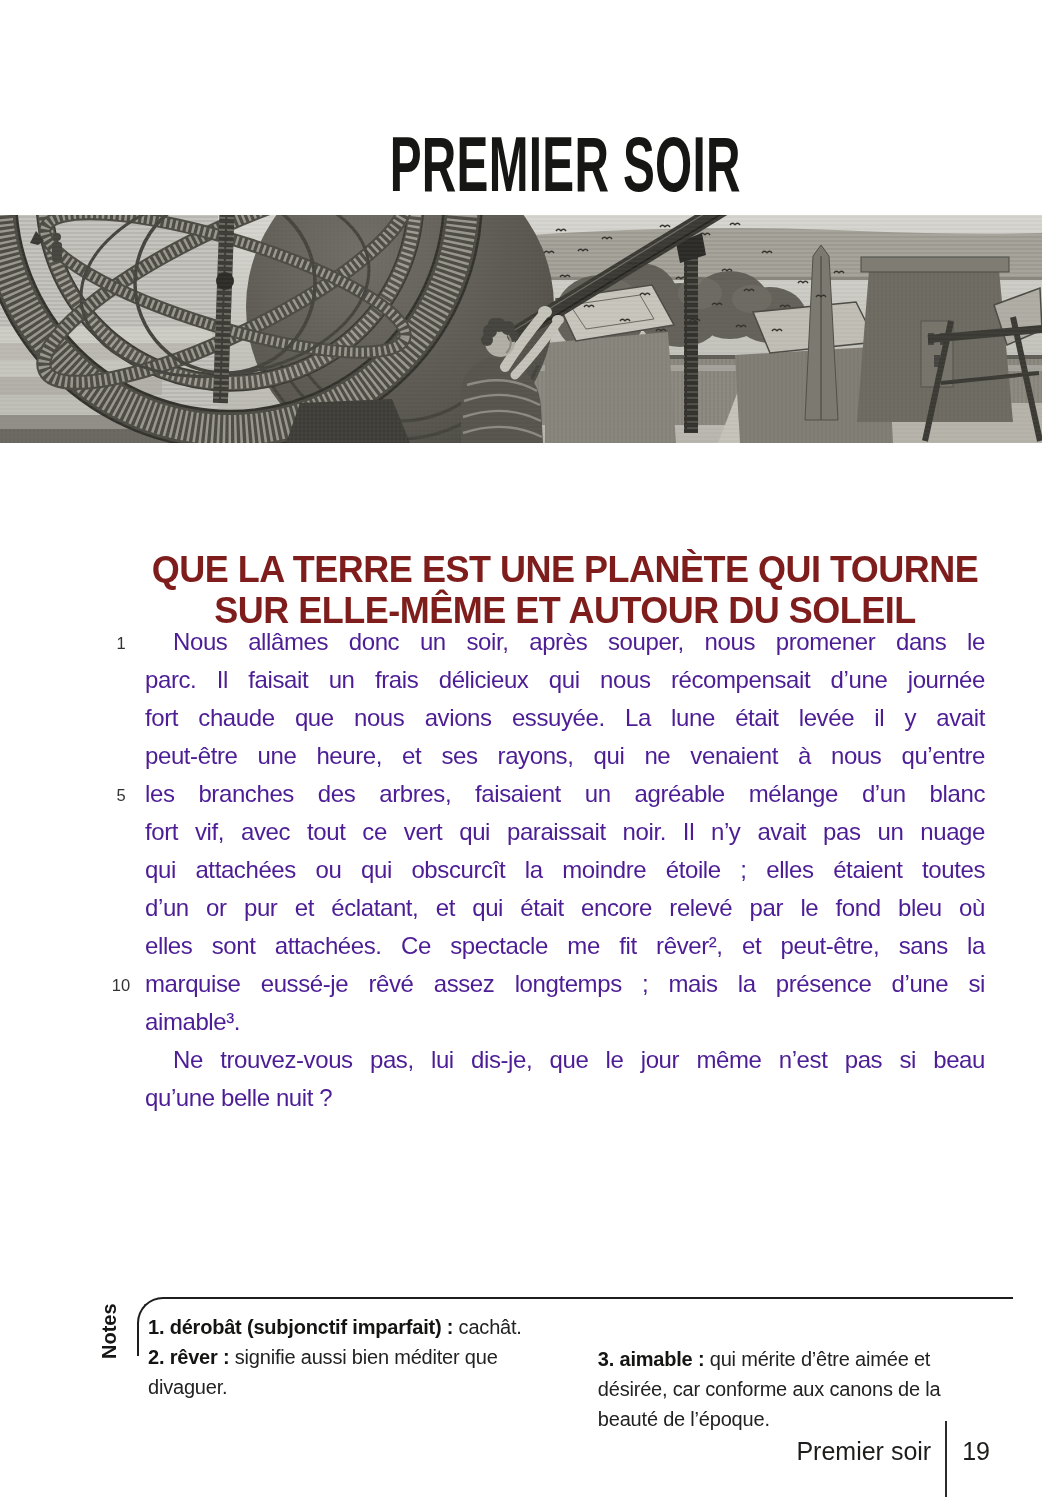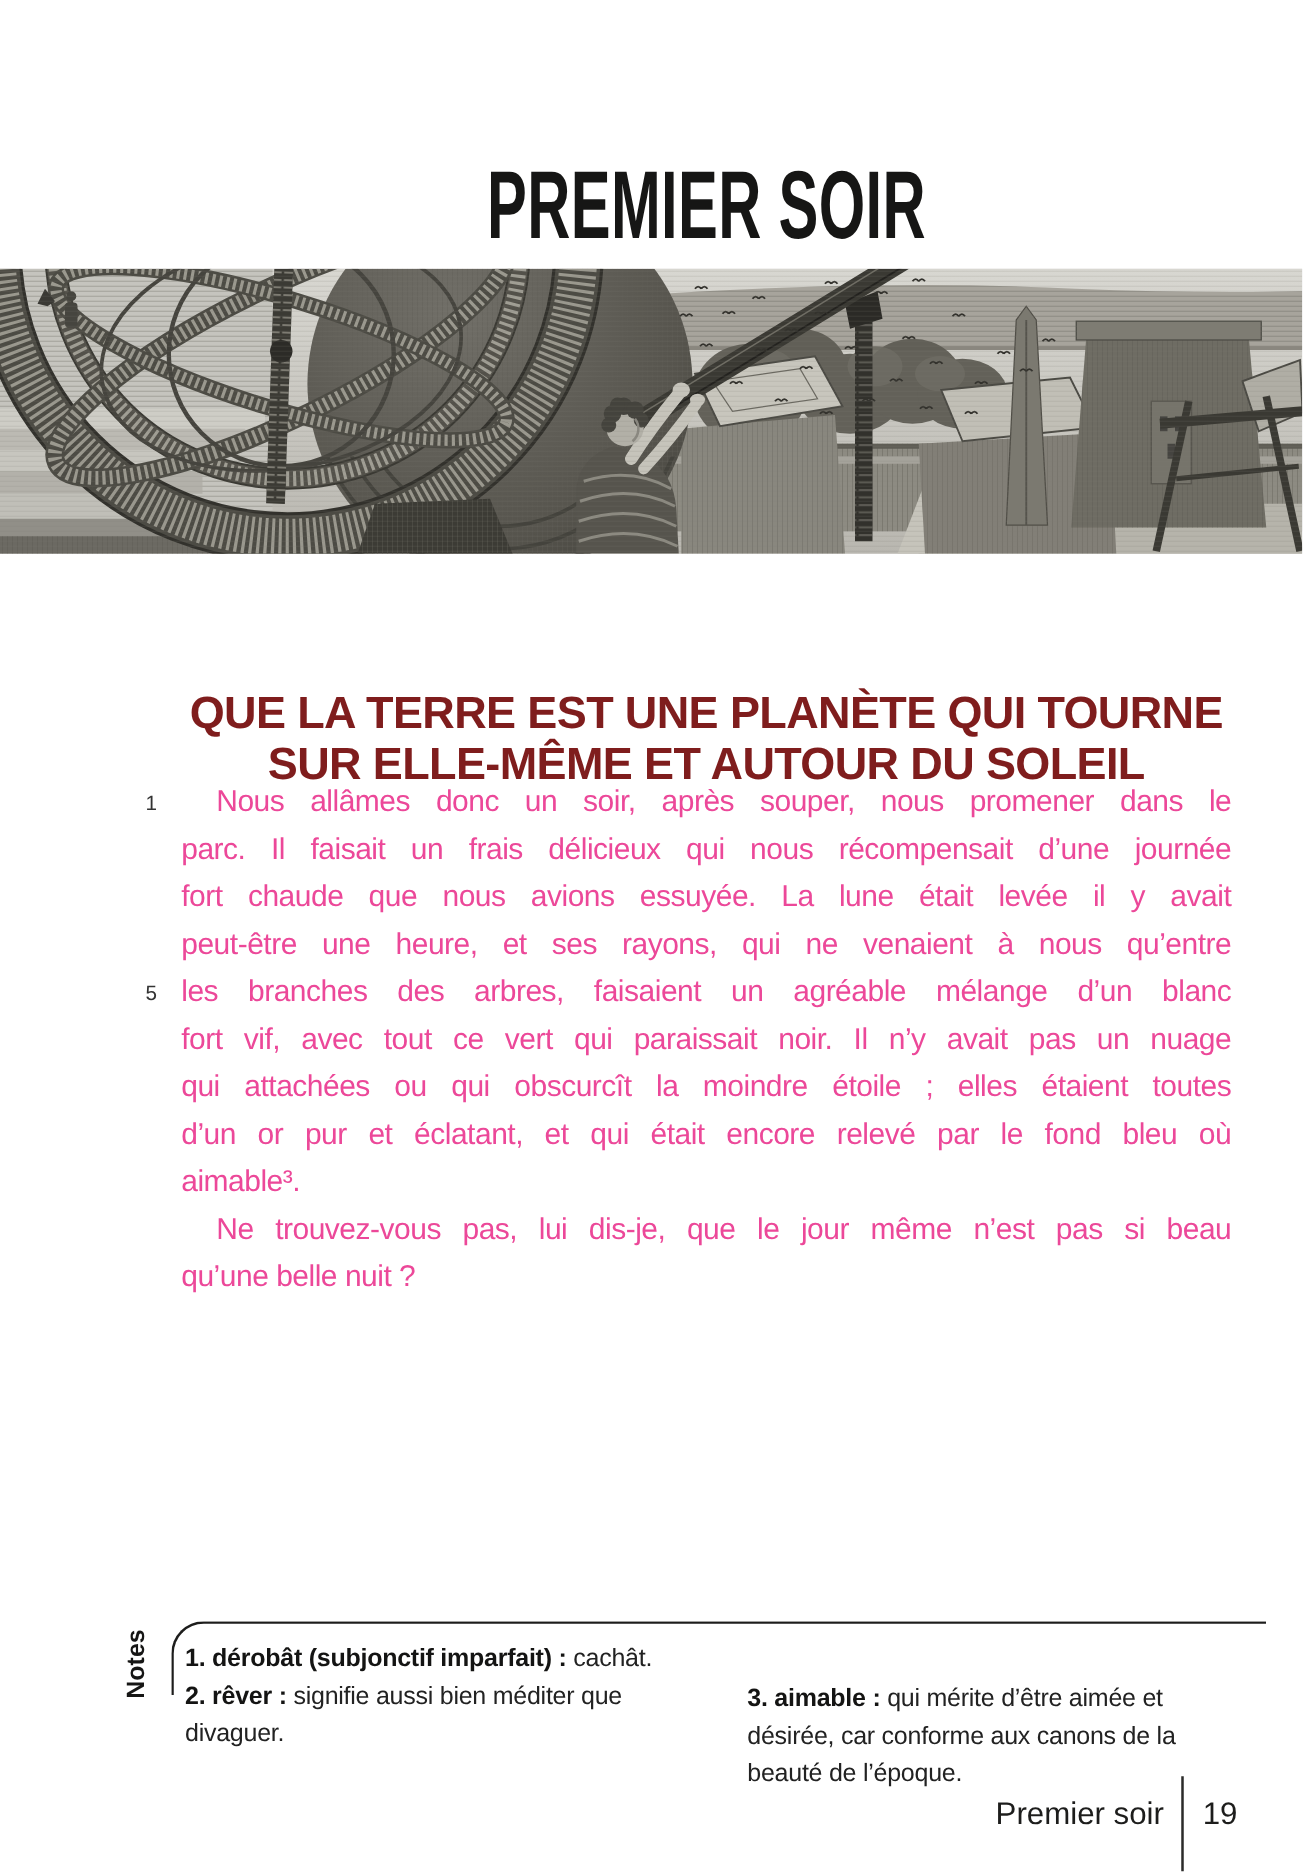--- a/index.html
+++ b/index.html
@@ -15,21 +15,21 @@
   .banner{position:absolute;top:215px;left:0;width:1042px;height:228px;overflow:hidden;background:#c9c8c2;}
 
   
   .heading{position:absolute;top:519px;left:145px;width:840px;text-align:center;
            font-weight:700;font-size:36px;line-height:41px;letter-spacing:-0.5px;color:#7f1d1d;}
 
   
   .bodyblock{position:absolute;top:623px;left:97px;width:888px;}
   .row{display:flex;height:38px;}
   .lnum{flex:none;width:48px;text-align:center;font-size:16.5px;line-height:40px;color:#333;}
-  .ltext{flex:1;font-size:24px;line-height:38px;letter-spacing:-0.4px;color:#ec4899;
+  .ltext{flex:1;font-size:24px;line-height:38px;letter-spacing:-0.4px;color:#4c1d95;
          text-align:justify;text-align-last:justify;}
   .ltext.indent{text-indent:28px;}
   .ltext.pend{text-align-last:left;}
 
   
   .notes-bracket{position:absolute;top:1297px;left:137px;width:874px;height:57px;
                  border-top:2.5px solid #1d1d1c;border-left:2.5px solid #1d1d1c;
                  border-top-left-radius:26px;}
   .notes-label{position:absolute;top:1300px;left:98px;width:34px;height:62px;
                writing-mode:vertical-rl;transform:rotate(180deg);
@@ -280,20 +280,28 @@
     <div class="row">
         <span class="lnum"></span>
         <div class="ltext">qui attachées ou qui obscurcît la moindre étoile ; elles étaient toutes</div>
       </div>
     <div class="row">
         <span class="lnum"></span>
         <div class="ltext">d’un or pur et éclatant, et qui était encore relevé par le fond bleu où</div>
       </div>
     <div class="row">
         <span class="lnum"></span>
+        <div class="ltext">elles sont attachées. Ce spectacle me fit rêver², et peut-être, sans la</div>
+      </div>
+    <div class="row">
+        <span class="lnum">10</span>
+        <div class="ltext">marquise eussé-je rêvé assez longtemps ; mais la présence d’une si</div>
+      </div>
+    <div class="row">
+        <span class="lnum"></span>
         <div class="ltext pend">aimable³.</div>
       </div>
     <div class="row">
         <span class="lnum"></span>
         <div class="ltext indent">Ne trouvez-vous pas, lui dis-je, que le jour même n’est pas si beau</div>
       </div>
     <div class="row">
         <span class="lnum"></span>
         <div class="ltext pend">qu’une belle nuit ?</div>
       </div>

